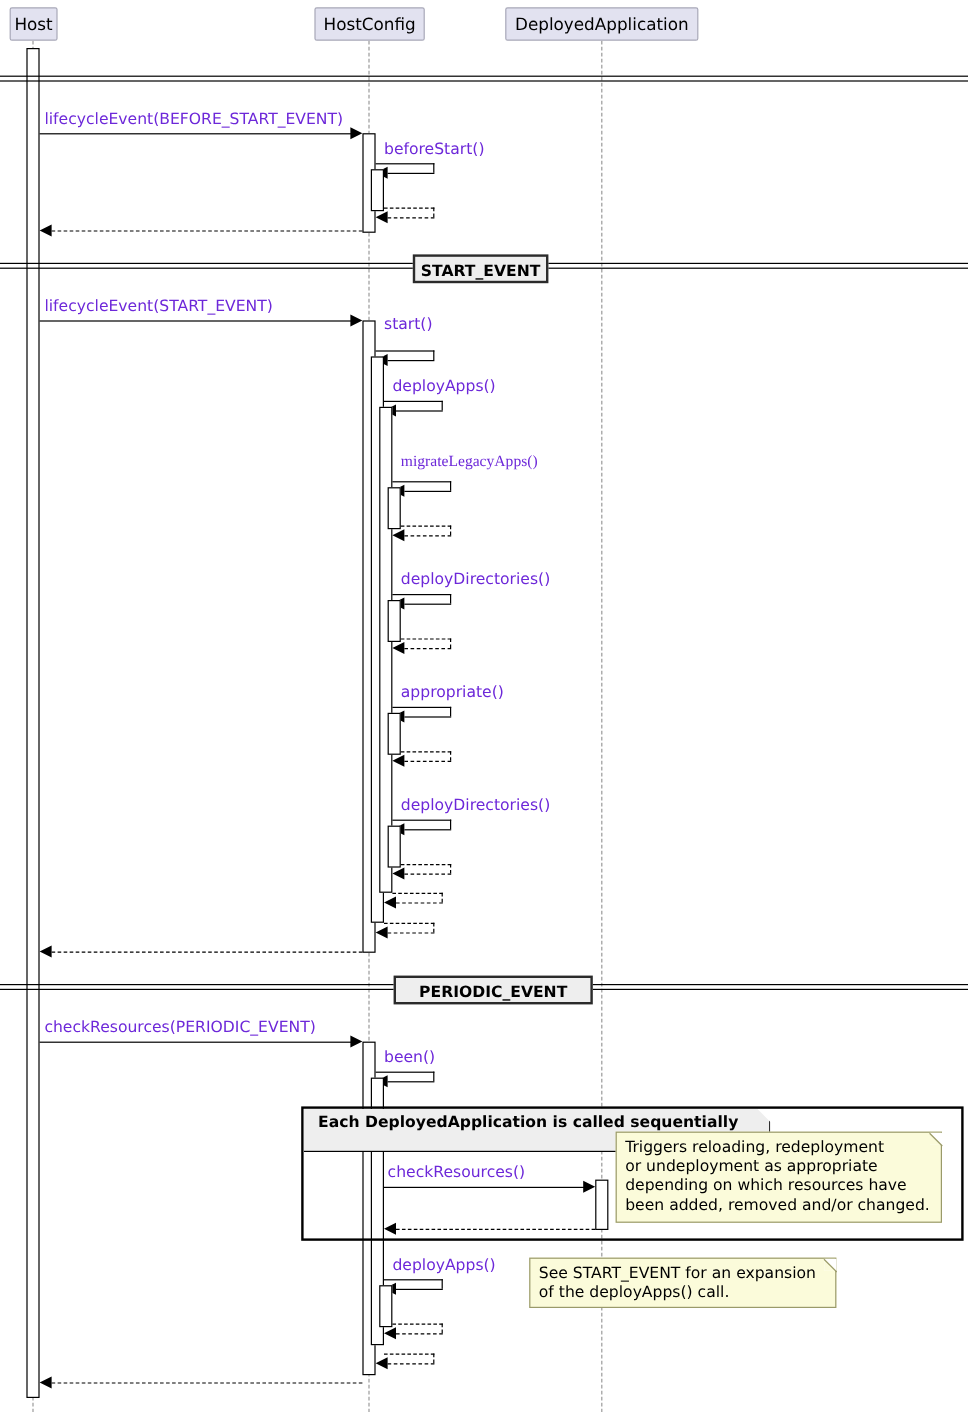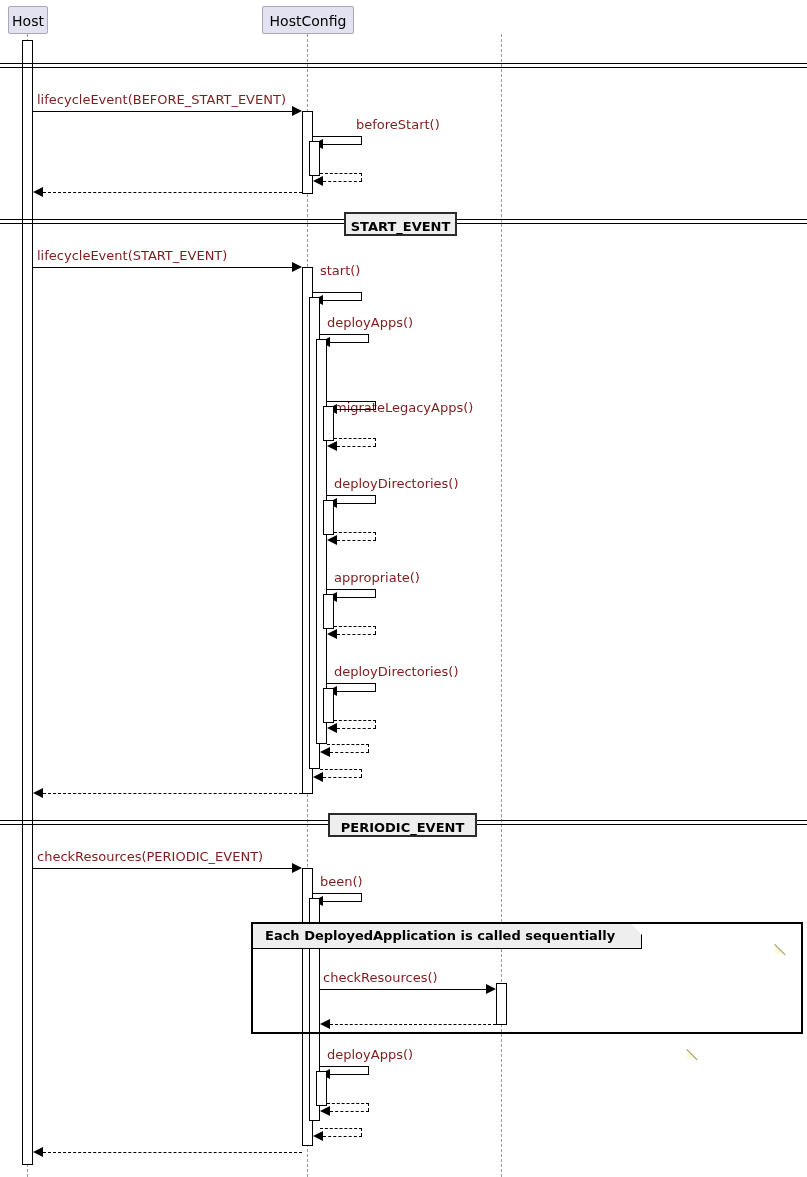--- a/index.html
+++ b/index.html
@@ -77,21 +77,21 @@
   .arrow-left {
     position: absolute;
     width: 0; height: 0;
     border-top: 5px solid transparent;
     border-bottom: 5px solid transparent;
     border-right: 10px solid #000000;
   }
   .msg-label {
     position: absolute;
     font-size: 13px;
-    color: #7f1d1d;
+    color: #6d28d9;
     white-space: nowrap;
     line-height: 1;
   }
 
   
   .divider-rail {
     position: absolute;
     left: 0;
     width: 807px;
     height: 5px;
@@ -167,32 +167,33 @@
 <body>
 
 <div id="canvas">
 
   <div class="lifeline" style="left:27px; top:34px; height:1143px;"></div>
   <div class="lifeline" style="left:307px; top:34px; height:1143px;"></div>
   <div class="lifeline" style="left:501px; top:34px; height:1143px;"></div>
 
   <div class="participant" style="left:8px; top:6px; width:40px; height:28px;">Host</div>
   <div class="participant" style="left:262px; top:6px; width:92px; height:28px;">HostConfig</div>
+  <div class="participant" style="left:421px; top:6px; width:161px; height:28px;">DeployedApplication</div>
 
   <div class="activation" style="left:22px; top:40px; width:11px; height:1125px;"></div>
 
   <div class="divider-rail" style="top:63px;"></div>
 
   <div class="msg-label" style="left:37px; top:93px;">lifecycleEvent(BEFORE_START_EVENT)</div>
   <div class="msg-line" style="left:33px; top:111px; width:264px;"></div>
   <div class="arrow-right" style="left:292px; top:106px;"></div>
 
   <div class="activation" style="left:302px; top:111px; width:11px; height:83px;"></div>
 
-  <div class="msg-label" style="left:320px; top:118px;margin-left:36px;">beforeStart()</div>
+  <div class="msg-label" style="left:320px; top:118px;">beforeStart()</div>
   <div class="msg-line" style="left:313px; top:136px; width:49px;"></div>
   <div class="v-line" style="left:361px; top:136px; height:8px;"></div>
   <div class="msg-line" style="left:323px; top:144px; width:39px;"></div>
   <div class="arrow-left" style="left:313px; top:139px;"></div>
 
   <div class="activation" style="left:309px; top:141px; width:11px; height:35px;"></div>
 
   <div class="msg-line dashed" style="left:320px; top:173px; width:42px;"></div>
   <div class="v-line dashed" style="left:361px; top:173px; height:8px;"></div>
   <div class="msg-line dashed" style="left:323px; top:181px; width:39px;"></div>
@@ -219,21 +220,21 @@
   <div class="activation" style="left:309px; top:297px; width:11px; height:472px;"></div>
 
   <div class="msg-label" style="left:327px; top:316px;">deployApps()</div>
   <div class="msg-line" style="left:320px; top:334px; width:49px;"></div>
   <div class="v-line" style="left:368px; top:334px; height:8px;"></div>
   <div class="msg-line" style="left:330px; top:342px; width:39px;"></div>
   <div class="arrow-left" style="left:320px; top:337px;"></div>
 
   <div class="activation" style="left:316px; top:339px; width:11px; height:405px;"></div>
 
-  <div class="msg-label" style="left:334px; top:401px;">migrateLegacyApps()</div>
+  <div class="msg-label" style="left:334px; top:377px;font-family:Liberation Serif, serif;">migrateLegacyApps()</div>
   <div class="msg-line" style="left:327px; top:401px; width:49px;"></div>
   <div class="v-line" style="left:375px; top:401px; height:8px;"></div>
   <div class="msg-line" style="left:337px; top:409px; width:39px;"></div>
   <div class="arrow-left" style="left:327px; top:404px;"></div>
 
   <div class="activation" style="left:323px; top:406px; width:11px; height:35px;"></div>
 
   <div class="msg-line dashed" style="left:334px; top:438px; width:42px;"></div>
   <div class="v-line dashed" style="left:375px; top:438px; height:8px;"></div>
   <div class="msg-line dashed" style="left:337px; top:446px; width:39px;"></div>
@@ -285,48 +286,52 @@
 
   <div class="msg-line dashed" style="left:320px; top:769px; width:42px;"></div>
   <div class="v-line dashed" style="left:361px; top:769px; height:8px;"></div>
   <div class="msg-line dashed" style="left:323px; top:777px; width:39px;"></div>
   <div class="arrow-left" style="left:313px; top:772px;"></div>
 
   <div class="msg-line dashed" style="left:43px; top:793px; width:259px;"></div>
   <div class="arrow-left" style="left:33px; top:788px;"></div>
 
   <div class="divider-rail" style="top:820px;"></div>
-  <div class="divider-label" style="left:328px; top:813px; width:149px; height:24px;">PERIODIC_EVENT</div>
+  <div class="divider-label" style="left:328px; top:813px; width:166px; height:24px;">PERIODIC_EVENT</div>
 
   <div class="msg-label" style="left:37px; top:850px;">checkResources(PERIODIC_EVENT)</div>
   <div class="msg-line" style="left:33px; top:868px; width:264px;"></div>
   <div class="arrow-right" style="left:292px; top:863px;"></div>
 
   <div class="activation" style="left:302px; top:868px; width:11px; height:278px;"></div>
 
   <div class="msg-label" style="left:320px; top:875px;">been()</div>
   <div class="msg-line" style="left:313px; top:893px; width:49px;"></div>
   <div class="v-line" style="left:361px; top:893px; height:8px;"></div>
   <div class="msg-line" style="left:323px; top:901px; width:39px;"></div>
   <div class="arrow-left" style="left:313px; top:896px;"></div>
 
   <div class="activation" style="left:309px; top:898px; width:11px; height:223px;"></div>
 
   <div class="group-box" style="left:251px; top:922px; width:552px; height:112px;"></div>
-  <div class="group-tab" style="left:253px; top:924px; width:389px; height:25px;">Each DeployedApplication is called sequentially</div>
+  <div class="group-tab" style="left:253px; top:924px; width:389px; height:36px;">Each DeployedApplication is called sequentially</div>
 
   <div class="msg-label" style="left:323px; top:971px;">checkResources()</div>
   <div class="msg-line" style="left:320px; top:989px; width:167px;"></div>
   <div class="arrow-right" style="left:486px; top:984px;"></div>
 
   <div class="activation" style="left:496px; top:983px; width:11px; height:42px;"></div>
 
   <div class="msg-line dashed" style="left:330px; top:1024px; width:166px;"></div>
   <div class="arrow-left" style="left:320px; top:1019px;"></div>
 
+  <div class="note" style="left:513px; top:943px; width:272px; height:76px;">Triggers reloading, redeployment
+or undeployment as appropriate
+depending on which resources have
+been added, removed and/or changed.</div>
   <div class="note-fold" style="left:775px; top:944px;"></div>
   <div class="note-fold-edge" style="left:775px; top:944px;"></div>
 
   <div class="msg-label" style="left:327px; top:1048px;">deployApps()</div>
   <div class="msg-line" style="left:320px; top:1066px; width:49px;"></div>
   <div class="v-line" style="left:368px; top:1066px; height:8px;"></div>
   <div class="msg-line" style="left:330px; top:1074px; width:39px;"></div>
   <div class="arrow-left" style="left:320px; top:1069px;"></div>
 
   <div class="activation" style="left:316px; top:1071px; width:11px; height:35px;"></div>
@@ -337,16 +342,18 @@
   <div class="arrow-left" style="left:320px; top:1106px;"></div>
 
   <div class="msg-line dashed" style="left:320px; top:1128px; width:42px;"></div>
   <div class="v-line dashed" style="left:361px; top:1128px; height:8px;"></div>
   <div class="msg-line dashed" style="left:323px; top:1136px; width:39px;"></div>
   <div class="arrow-left" style="left:313px; top:1131px;"></div>
 
   <div class="msg-line dashed" style="left:43px; top:1152px; width:259px;"></div>
   <div class="arrow-left" style="left:33px; top:1147px;"></div>
 
+  <div class="note" style="left:441px; top:1048px; width:256px; height:42px;">See START_EVENT for an expansion
+of the deployApps() call.</div>
   <div class="note-fold" style="left:687px; top:1049px;"></div>
   <div class="note-fold-edge" style="left:687px; top:1049px;"></div>
 
 </div>
 
 </body></html>

